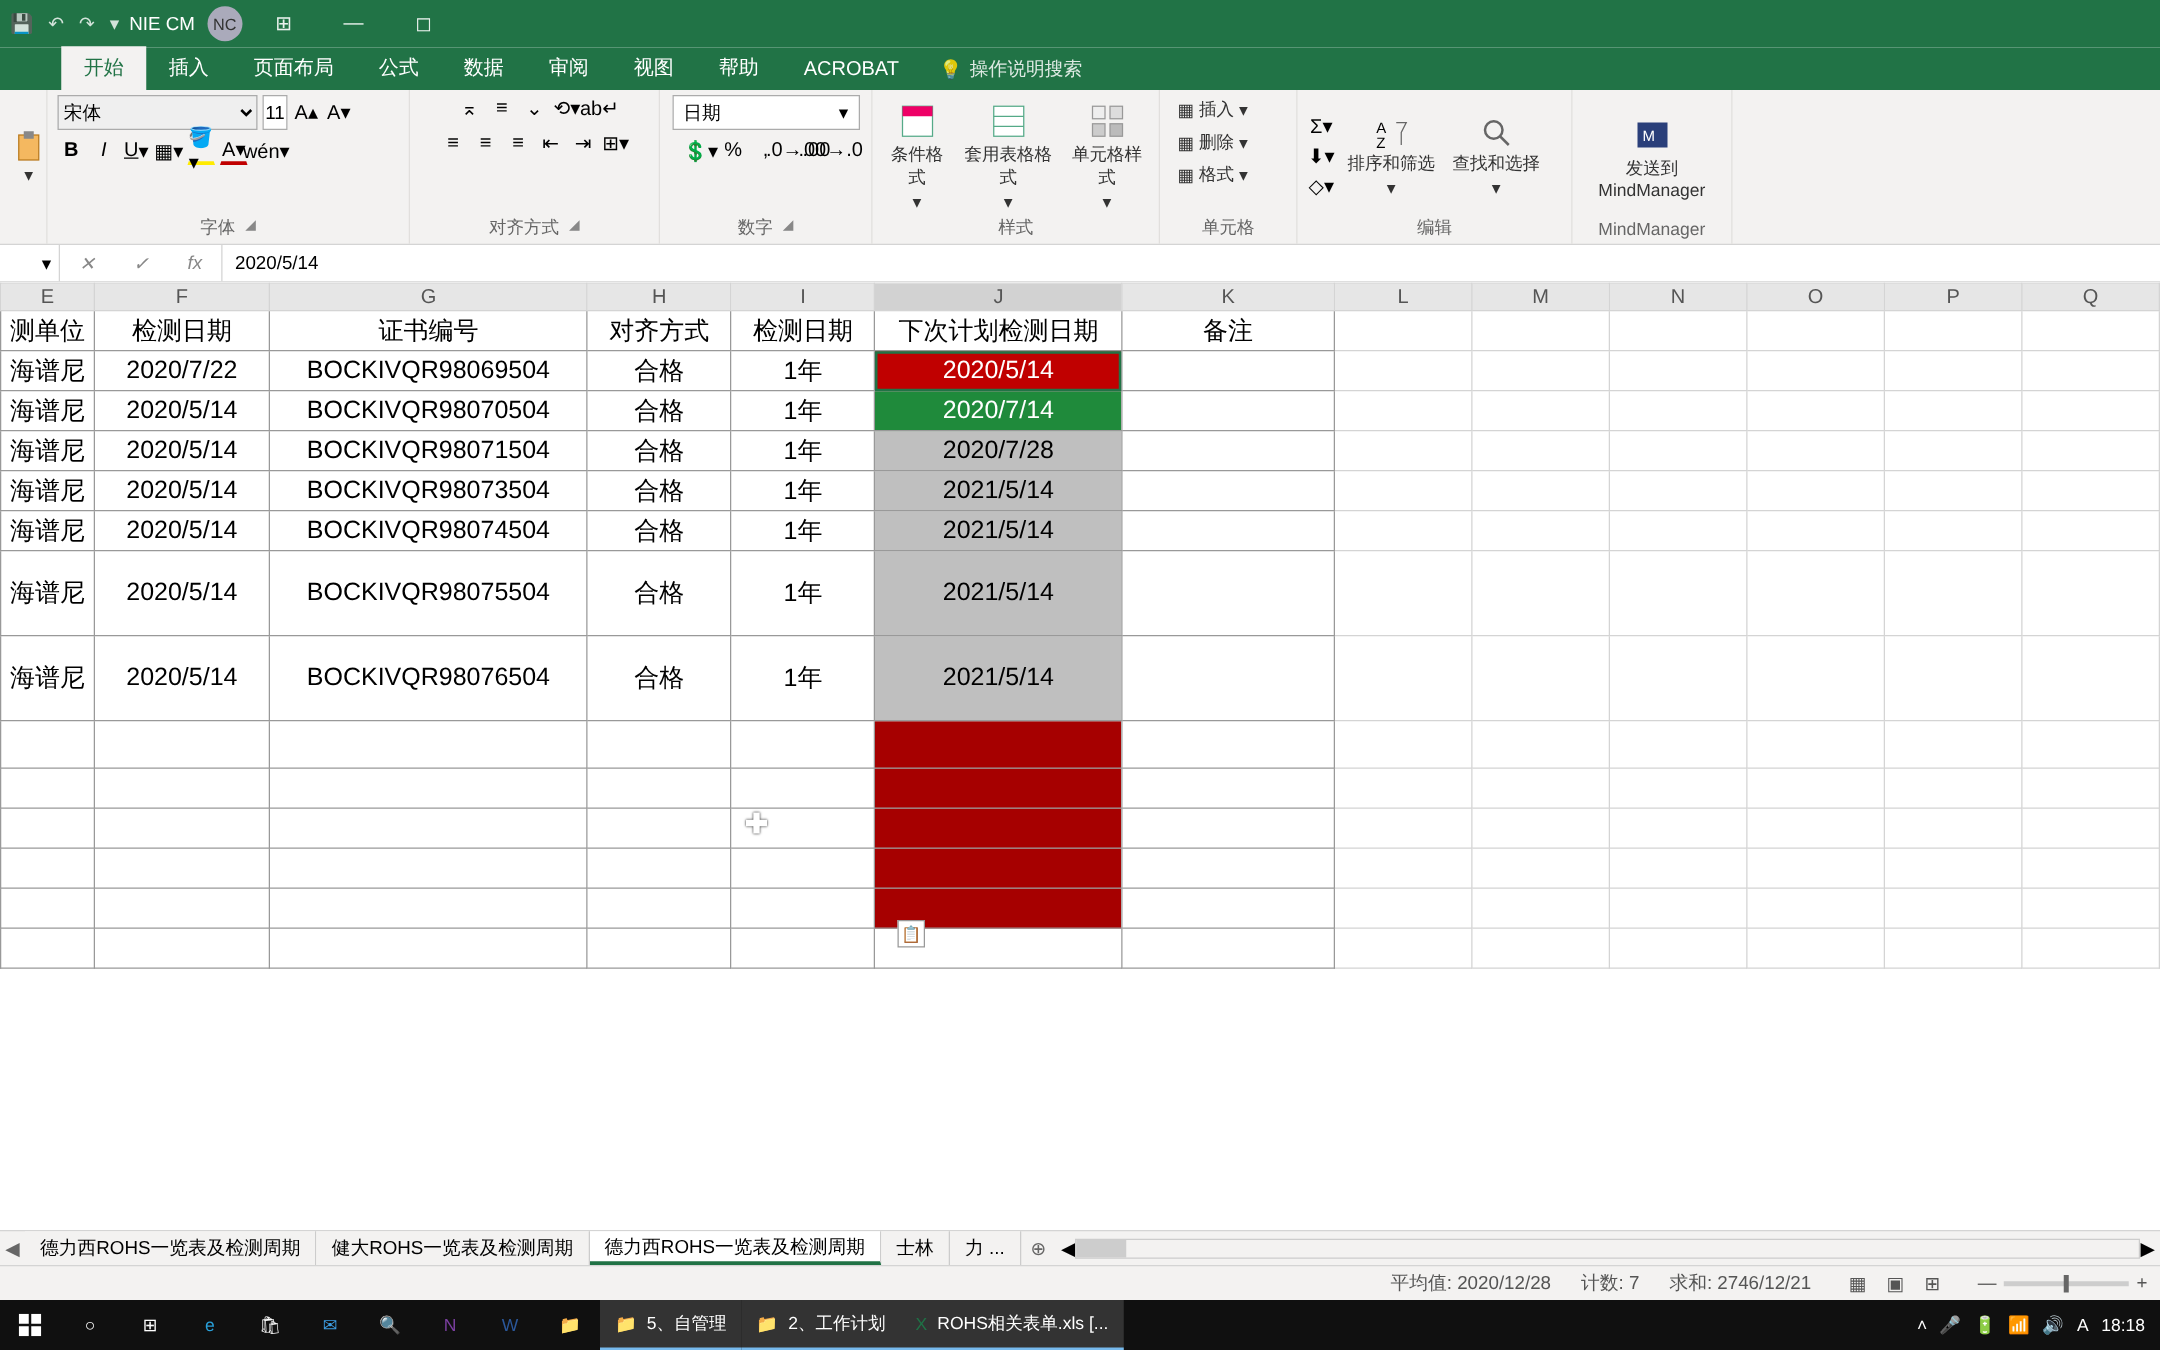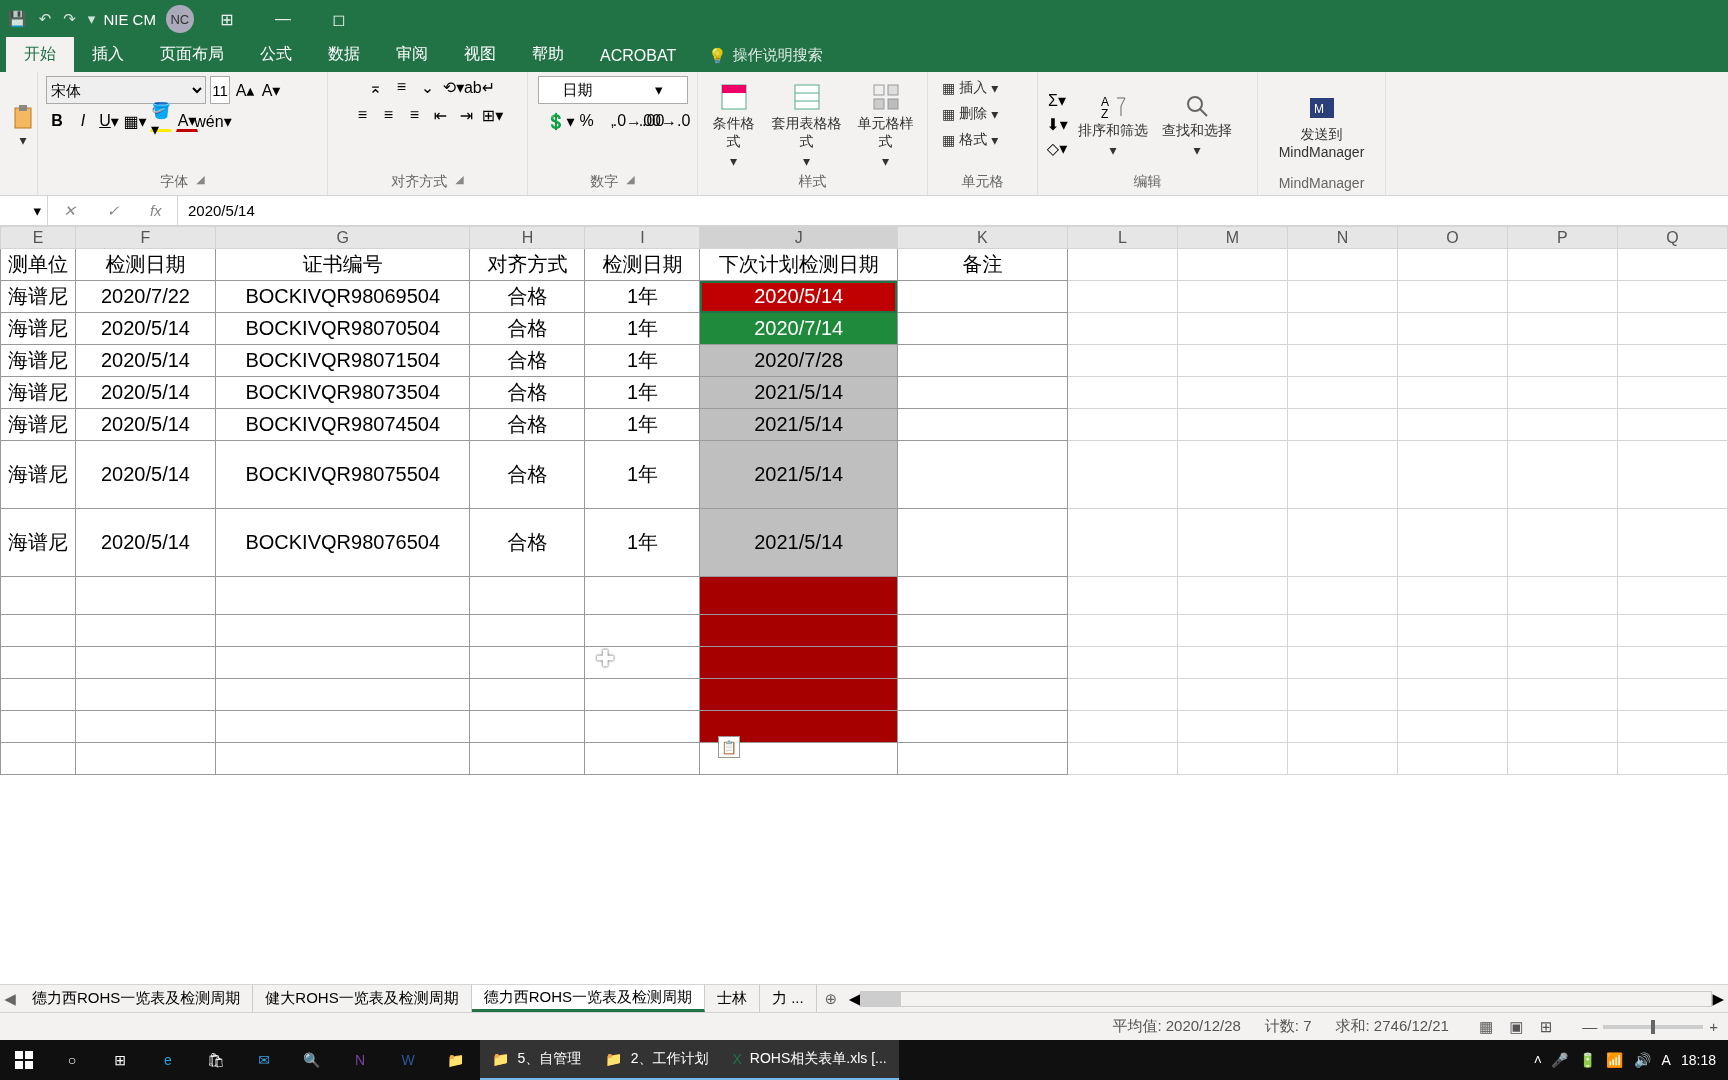--- a/index.html
+++ b/index.html
@@ -10,37 +10,37 @@
 .titlebar .qa { padding: 0 8px; display: flex; gap: 12px; }
 .titlebar .qa span { opacity: .8; }
 .titlebar .title { flex: 1; text-align: center; }
 .titlebar .user { display: flex; align-items: center; gap: 10px; padding-right: 10px; }
 .titlebar .avatar { width: 28px; height: 28px; border-radius: 50%; background: #aab; color:#333; display:flex; align-items:center; justify-content:center; font-size:13px;}
 .titlebar .winbtn { width: 46px; text-align: center; font-size: 16px; opacity: .9; }
 
 
 .tabs { height: 34px; background: #217346; display: flex; align-items: flex-end; padding-left: 6px; }
 .tabs .tab { padding: 7px 18px; color: #fff; font-size: 16px; cursor: pointer; }
-.tabs .tab.active { background: #f3f2f1; color: #217346; }
+.tabs .tab.active { background: #f3f2f1; color: #217346; margin-left: 43px; }
 .tabs .tell { display: flex; align-items: center; gap: 6px; color: #fff; padding: 7px 14px; font-size: 15px; opacity: .85; }
 
 
 .ribbon { height: 124px; background: #f3f2f1; border-bottom: 1px solid #d4d4d4; display: flex; }
 .group { border-right: 1px solid #e1dfdd; padding: 4px 8px 2px; display:flex; flex-direction:column; }
 .group-body { flex:1; display:flex; align-items:center; gap:6px; }
 .group-label { text-align:center; font-size:14px; color:#666; padding-bottom:2px; display:flex; justify-content:center; gap:8px;}
 .group-label .dialog { font-size:11px; color:#888; }
 .rbtn { background:transparent; border:none; padding:2px 4px; cursor:pointer; display:flex; flex-direction:column; align-items:center; gap:2px; font-size:14px; color:#333;}
 .rbtn.h { flex-direction:row; gap:4px; padding:3px 6px;}
 .rbtn svg { display:block; }
 .col { display:flex; flex-direction:column; gap:2px; }
 .row { display:flex; gap:4px; align-items:center; }
 select.font { width:160px; height:28px; font-size:15px; border:1px solid #ababab;}
 input.size { width:20px; height:28px; font-size:15px; border:1px solid #ababab; text-align:center;}
-.nfmt { width:150px; height:28px; border:1px solid #ababab; background:#fff; display:flex; align-items:center; padding:0 24px; font-size:15px; justify-content:space-between;}
+.nfmt { width:150px; height:28px; border:1px solid #ababab; background:#fff; display:flex; align-items:center; padding:0 8px; font-size:15px; justify-content:space-between;}
 .ic { width:22px; height:22px; display:inline-flex; align-items:center; justify-content:center; border:1px solid transparent;}
 
 
 .fbar { height: 30px; display:flex; align-items:center; border-bottom:1px solid #d4d4d4; font-size:15px; }
 .namebox { width:48px; height:100%; border-right:1px solid #d4d4d4; display:flex; align-items:center; justify-content:flex-end; padding-right:6px;}
 .fbar .fx { width:130px; display:flex; align-items:center; justify-content:space-around; color:#888; border-right:1px solid #d4d4d4; height:100%; font-style:italic;}
 .fbar .fx .ok{color:#888;} .fbar .fx .no{color:#888;}
 .fbar .finput { flex:1; padding:0 10px; }
 
 

